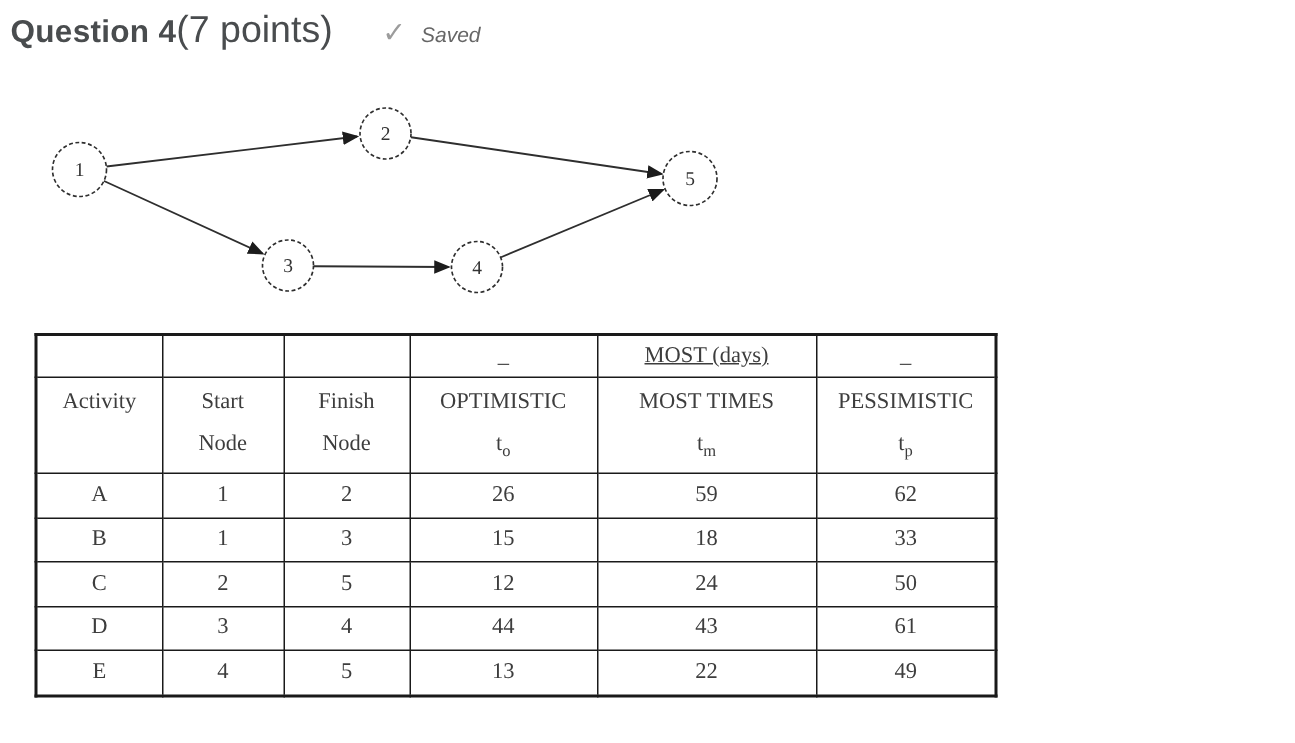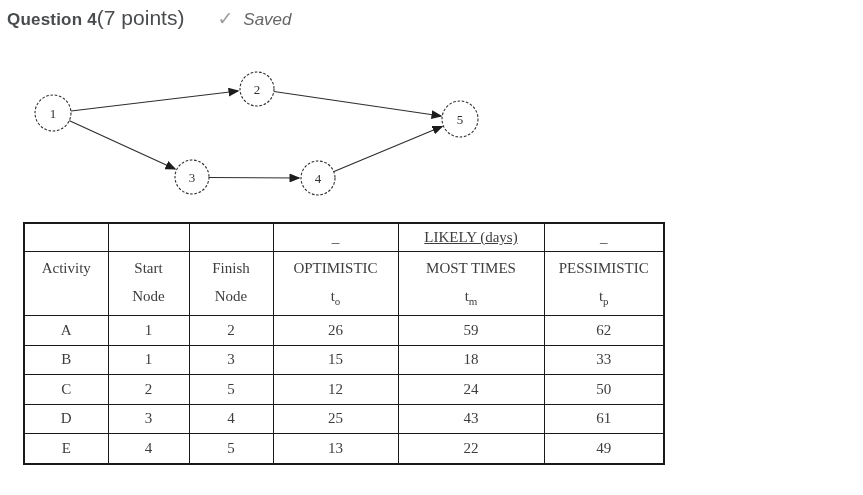--- a/index.html
+++ b/index.html
@@ -16,44 +16,44 @@
 
   
   .question-header {
     position: absolute;
     left: 7px;
     top: 6px;
     display: flex;
     align-items: baseline;
   }
   .q-title {
-    font-size: 17px;
+    font-size: 21px;
     color: #494c4e;
     font-weight: 700;
     letter-spacing: 0.2px;
   }
   .q-points {
-    font-size: 21px;
+    font-size: 25px;
     color: #494c4e;
     font-weight: 400;
     text-align: right;
   }
   .saved-indicator {
     display: flex;
     align-items: baseline;
     margin-left: 33px;
   }
   .check-glyph {
     font-size: 19px;
     color: #9c9c9c;
     margin-right: 10px;
     font-style: normal;
   }
   .saved-text {
-    font-size: 17px;
+    font-size: 14px;
     color: #666666;
     font-style: italic;
   }
 
   
   .diagram {
     position: absolute;
     left: 20px;
     top: 55px;
     width: 490px;
@@ -162,21 +162,21 @@
         <col style="width:146px">
         <col style="width:120px">
     </colgroup>
 
     <tbody>
         <tr class="row-top">
       <td></td>
       <td></td>
       <td></td>
       <td>_</td>
-      <td><span class="times-label">LIKELY (days)</span></td>
+      <td><span class="times-label">MOST (days)</span></td>
       <td>_</td>
     </tr>
 
     <tr class="row-colhead">
       <td><span>Activity</span></td>
       <td><span>Start</span><br><span>Node</span></td>
       <td><span>Finish</span><br><span>Node</span></td>
       <td><span>OPTIMISTIC</span><br><span class="sym"><span>t</span><sub>o</sub></span></td>
       <td><span>MOST TIMES</span><br><span class="sym"><span>t</span><sub>m</sub></span></td>
       <td><span>PESSIMISTIC</span><br><span class="sym"><span>t</span><sub>p</sub></span></td>
@@ -203,21 +203,21 @@
       <td>2</td>
       <td>5</td>
       <td>12</td>
       <td>24</td>
       <td>50</td>
     </tr>
     <tr class="row-data">
       <td>D</td>
       <td>3</td>
       <td>4</td>
-      <td>25</td>
+      <td>44</td>
       <td>43</td>
       <td>61</td>
     </tr>
     <tr class="row-data">
       <td>E</td>
       <td>4</td>
       <td>5</td>
       <td>13</td>
       <td>22</td>
       <td>49</td>

